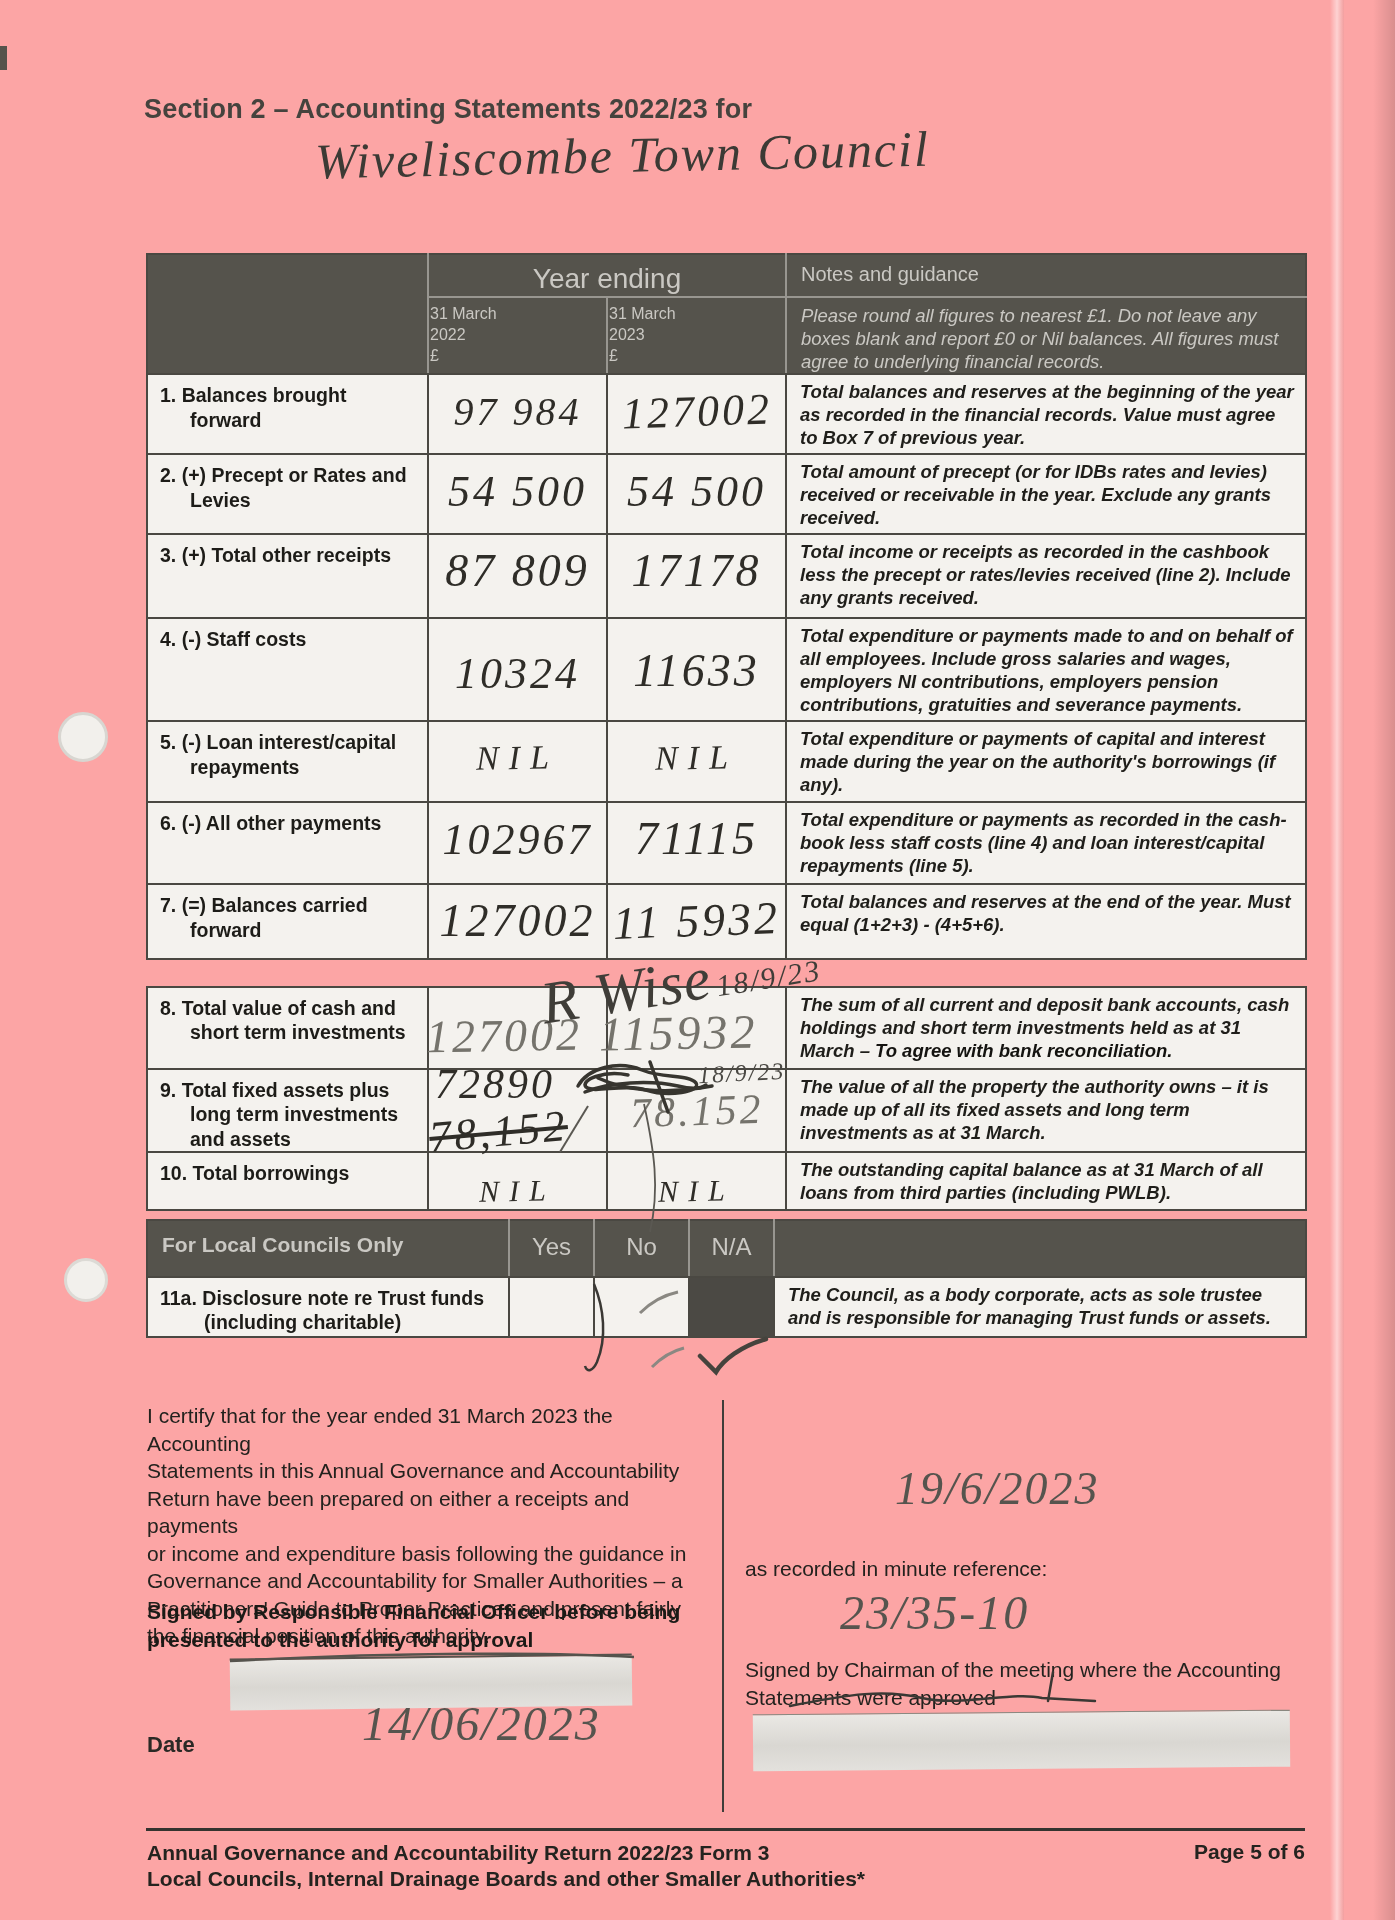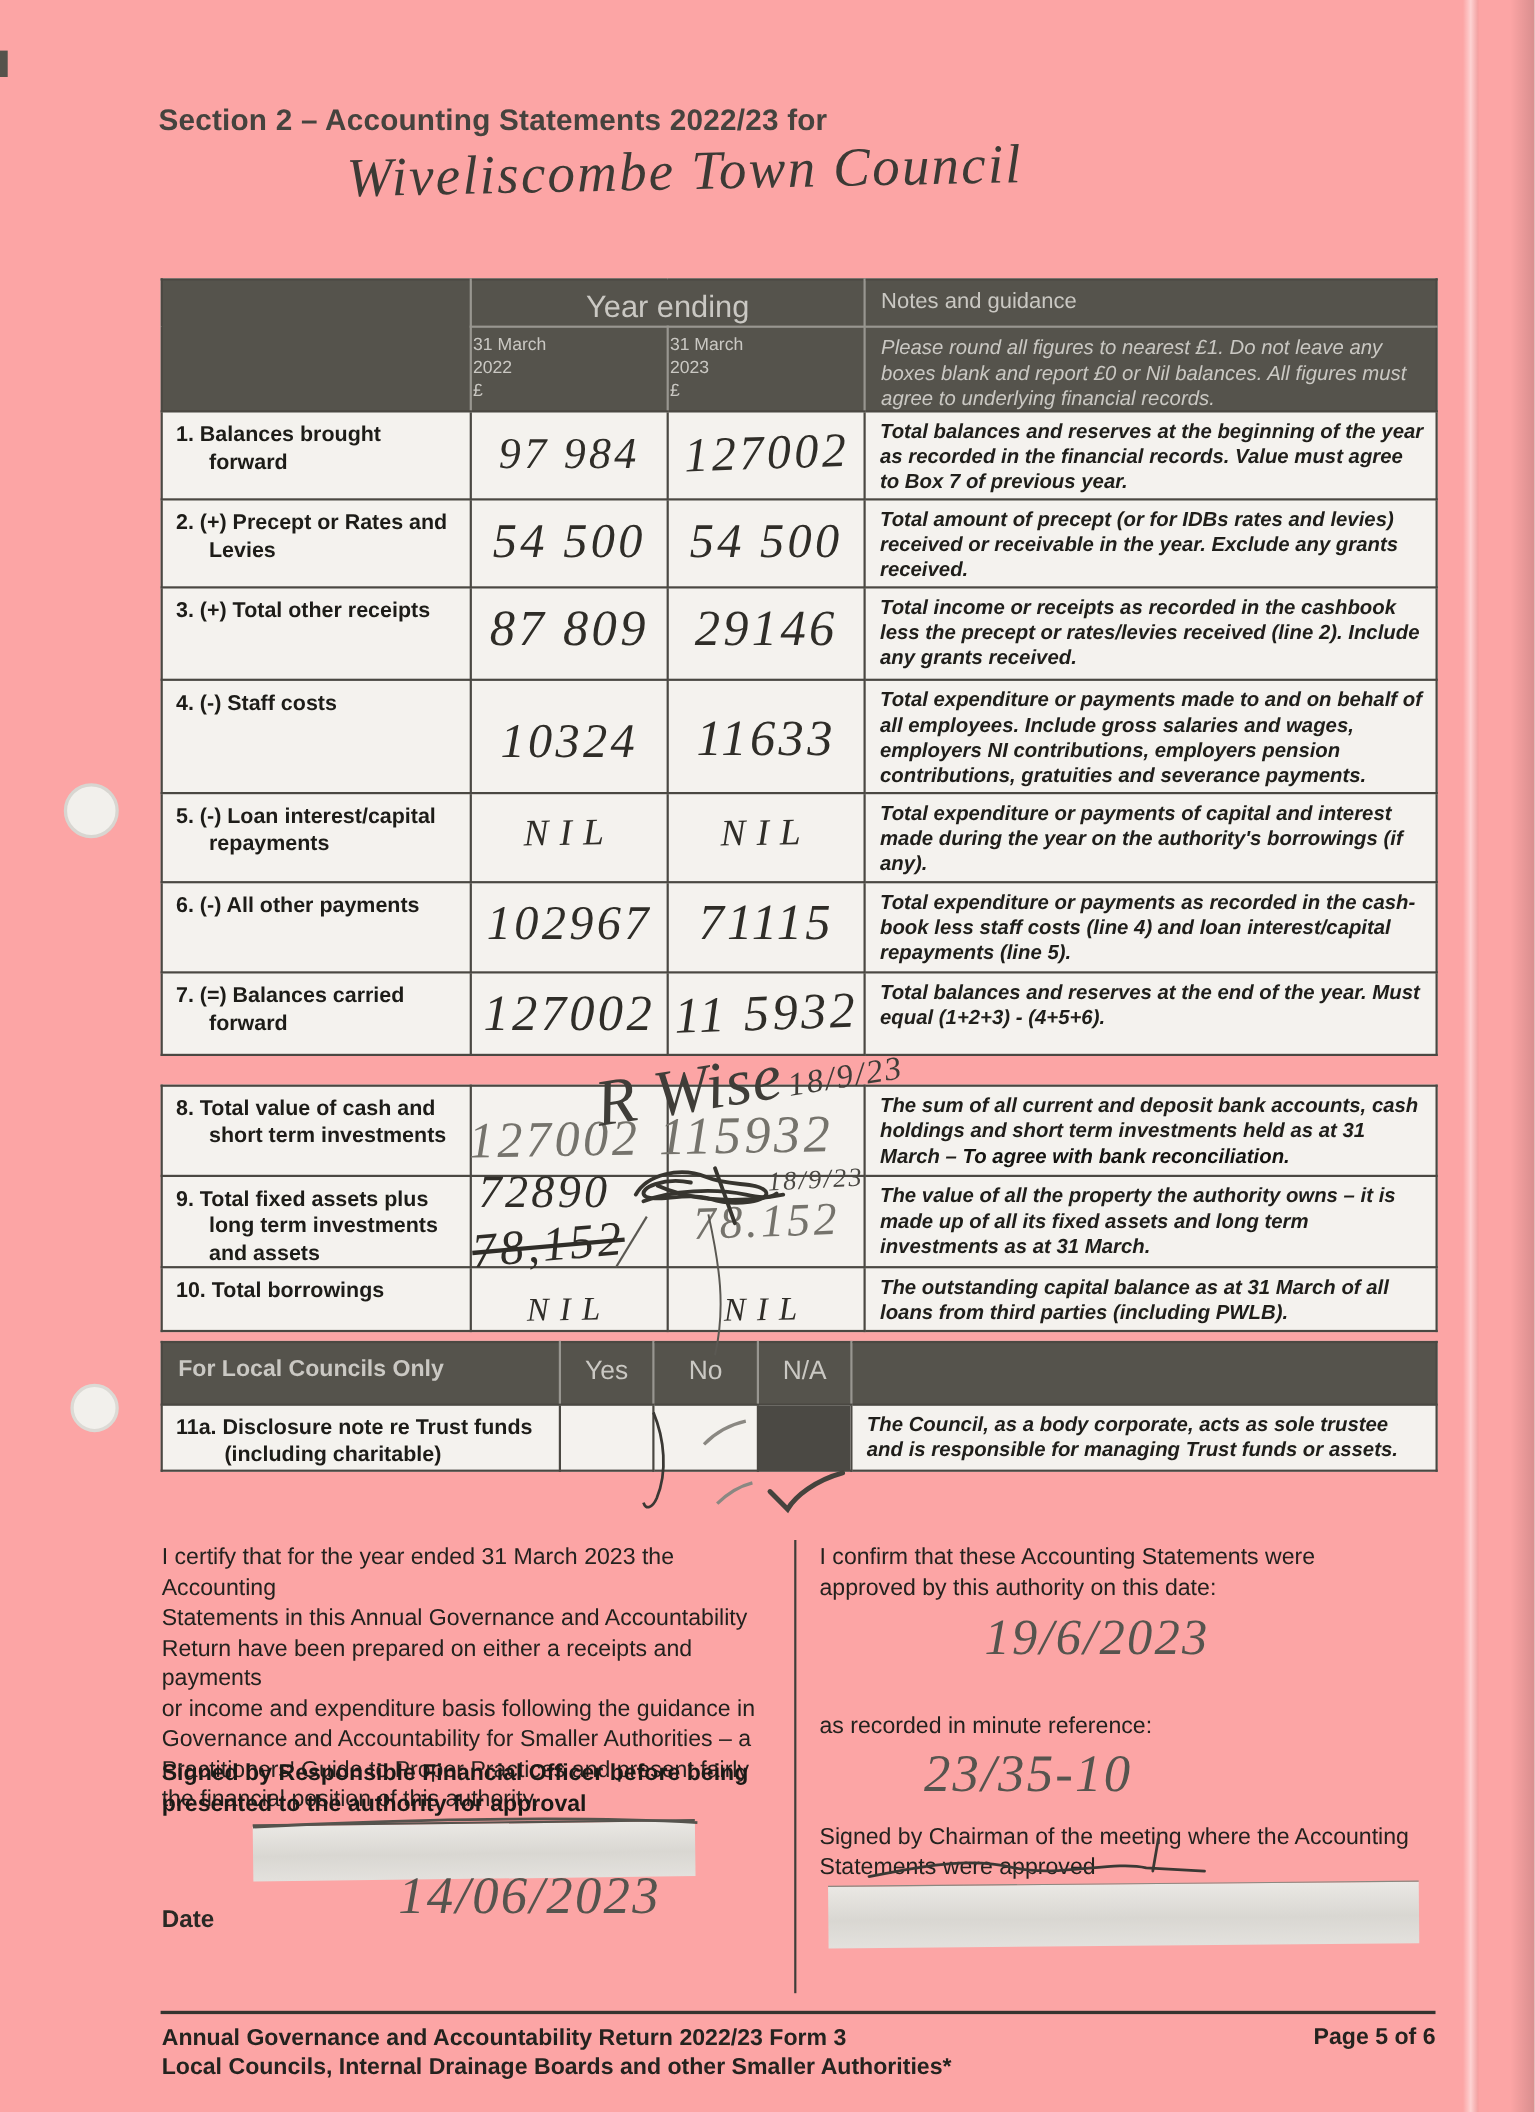--- a/index.html
+++ b/index.html
@@ -113,21 +113,21 @@
     </tr>
     <tr style="height:80px">
       <td class="lbl">2. (+) Precept or Rates and Levies</td>
       <td class="val"><span class="hv v44">54 500</span></td>
       <td class="val"><span class="hv v44">54 500</span></td>
       <td class="gui">Total amount of precept (or for IDBs rates and levies) received or receivable in the year. Exclude any grants received.</td>
     </tr>
     <tr style="height:84px">
       <td class="lbl">3. (+) Total other receipts</td>
       <td class="val"><span class="hv v46">87 809</span></td>
-      <td class="val"><span class="hv v46">29146</span></td>
+      <td class="val"><span class="hv v46">17178</span></td>
       <td class="gui">Total income or receipts as recorded in the cashbook less the precept or rates/levies received (line 2). Include any grants received.</td>
     </tr>
     <tr style="height:103px">
       <td class="lbl">4. (-) Staff costs</td>
       <td class="val"><span class="hv v44" style="margin-top:28px;">10324</span></td>
       <td class="val"><span class="hv v46" style="margin-top:24px;">11633</span></td>
       <td class="gui">Total expenditure or payments made to and on behalf of all employees. Include gross salaries and wages, employers NI contributions, employers pension contributions, gratuities and severance payments.</td>
     </tr>
     <tr style="height:81px">
       <td class="lbl">5. (-) Loan interest/capital repayments</td>
@@ -222,22 +222,20 @@
 Practitioners' Guide to Proper Practices and present fairly
 the financial position of this authority.</div>
   <div class="cert bold" style="left:147px;top:1598px;width:570px;">Signed by Responsible Financial Officer before being
 presented to the authority for approval</div>
   <div class="redact l"></div>
   <div class="date-label">Date</div>
   <div class="hw-block hw" style="left:362px;top:1696px;font-size:48px;">14/06/2023</div>
 
   <div class="divider"></div>
 
-  <div class="cert" style="left:745px;top:1402px;width:560px;">I confirm that these Accounting Statements were
-approved by this authority on this date:</div>
   <div class="hw-block hw" style="left:895px;top:1462px;font-size:46px;">19/6/2023</div>
   <div class="cert" style="left:745px;top:1555px;width:560px;">as recorded in minute reference:</div>
   <div class="hw-block hw" style="left:840px;top:1585px;font-size:48px;">23/35-10</div>
   <div class="cert" style="left:745px;top:1656px;width:560px;">Signed by Chairman of the meeting where the Accounting
 Statements were approved</div>
   <div class="redact r"></div>
 
   <div class="footer-rule"></div>
   <div class="footer-l">
     <div>Annual Governance and Accountability Return 2022/23 Form 3</div>

